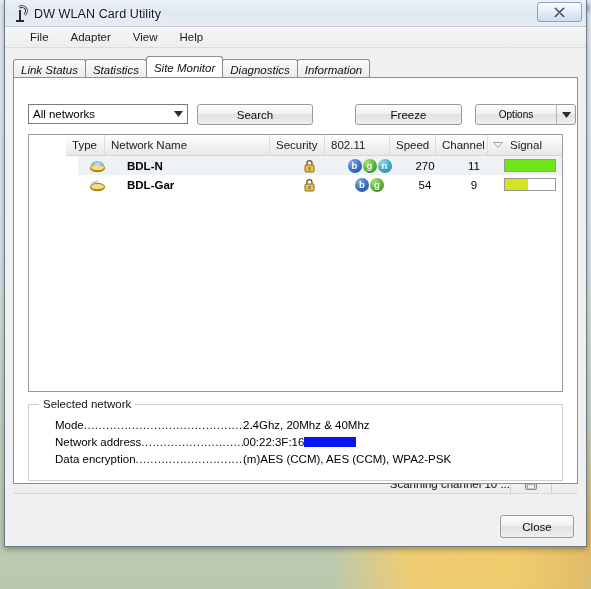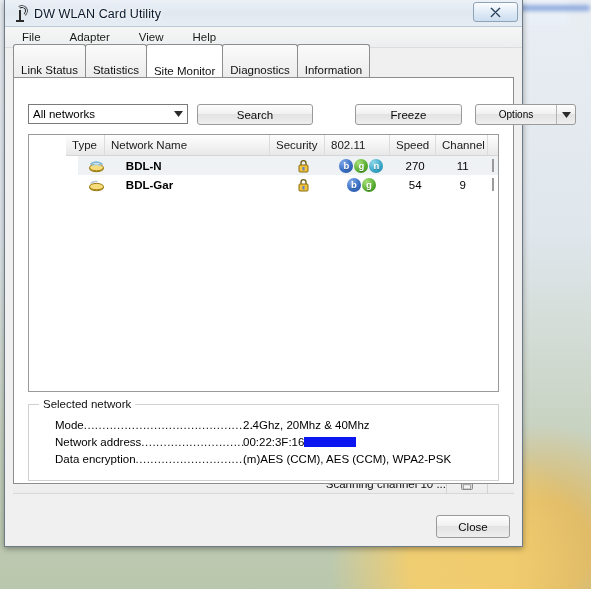--- a/index.html
+++ b/index.html
@@ -25,21 +25,21 @@
   #desktop .blur-logo{
     position:absolute;left:214px;top:1px;width:22px;height:16px;border-radius:50%;
     background:radial-gradient(circle at 35% 40%,#3f8f3f 0 45%,#3b55b4 60%,#6e7fd0 100%);
     filter:blur(2.4px);
   }
   #desktop .blur-txt{position:absolute;height:6px;border-radius:2px;background:#7f9fd8;filter:blur(2.2px);opacity:.85;}
   #desktop .blur-txt2{position:absolute;height:5px;border-radius:2px;background:#8fb0e2;filter:blur(2.2px);opacity:.8;}
 
   
   #window{
-    position:absolute;left:4px;top:0px;width:519px;height:547px;
+    position:absolute;left:4px;top:0px;width:583px;height:547px;
     border:1px solid #6e7b86;border-top:none;
     box-sizing:border-box;
     background:#f0f0f0;
     box-shadow:0 2px 6px rgba(0,0,0,.35);
   }
   #glass{
     position:absolute;left:0;top:0;right:0;height:27px;
     background:linear-gradient(180deg,rgba(233,240,248,.72) 0%,rgba(214,227,240,.62) 52%,rgba(226,236,246,.7) 100%);
     border-bottom:1px solid rgba(150,168,186,.55);
     box-sizing:border-box;
@@ -62,34 +62,34 @@
     background:linear-gradient(180deg,rgba(255,255,255,.85) 0%,rgba(226,238,250,.75) 48%,rgba(198,218,238,.8) 100%);
     display:flex;align-items:center;justify-content:center;cursor:pointer;
     box-sizing:border-box;
   }
   #close-btn svg{display:block;}
 
   
   #client{position:absolute;left:0;top:27px;right:0;bottom:0;background:#f0f0f0;}
 
   #menubar{
-    height:21px;display:flex;align-items:center;gap:11px;
+    height:21px;display:flex;align-items:center;gap:4px;
     background:linear-gradient(180deg,#f6f6f6 0%,#eceeef 100%);
-    border-bottom:1px solid #dcdcdc;padding-left:8px;box-sizing:border-box;
+    border-bottom:1px solid #dcdcdc;padding-left:16px;box-sizing:border-box;
   }
   .menu-item{padding:2px 9px;font-size:11.5px;color:#1a1a1a;cursor:default;}
 
   
   #tabstrip{position:relative;height:21px;margin:8px 0 0 8px;display:flex;align-items:flex-end;}
   .tab{
-    height:18px;line-height:18px;padding:16px 7px;font-size:11.5px;
+    height:18px;line-height:18px;padding:1px 7px;font-size:11.5px;
     border:1px solid #8d8d8d;border-bottom:none;
     background:linear-gradient(180deg,#fbfbfb 0%,#ececec 100%);
     border-radius:3px 3px 0 0;margin-right:-1px;cursor:pointer;color:#111;
-    box-sizing:border-box;position:relative;z-index:1;
+    box-sizing:border-box;position:relative;z-index:1;font-style:italic;
   }
   .tab.active{
     height:21px;line-height:20px;background:#fff;font-size:11.5px;
     border-color:#8d8d8d;z-index:3;
   }
   #tabpanel{
     position:absolute;left:8px;right:8px;top:50px;bottom:62px;
     border:1px solid #8d8d8d;background:#fff;box-sizing:border-box;z-index:2;
   }
 

